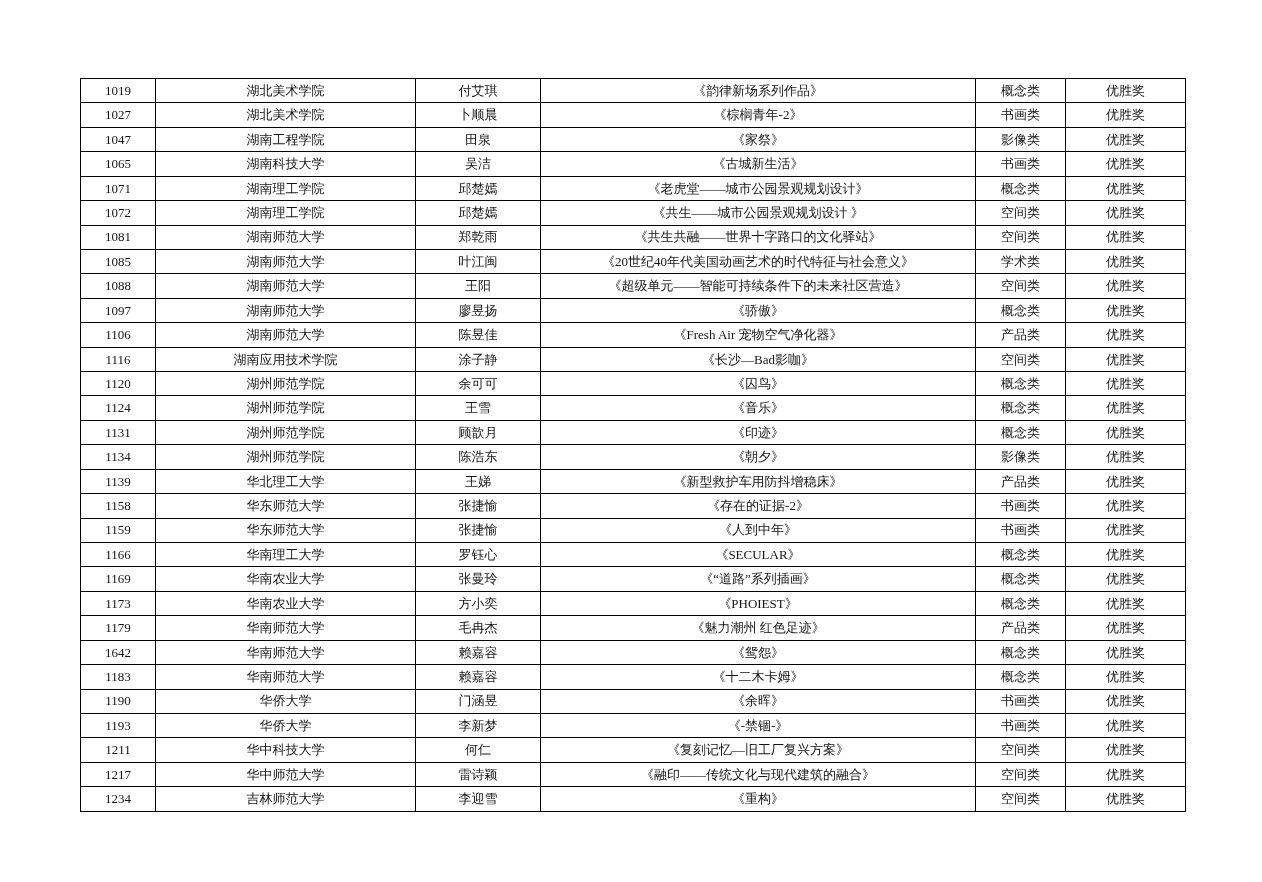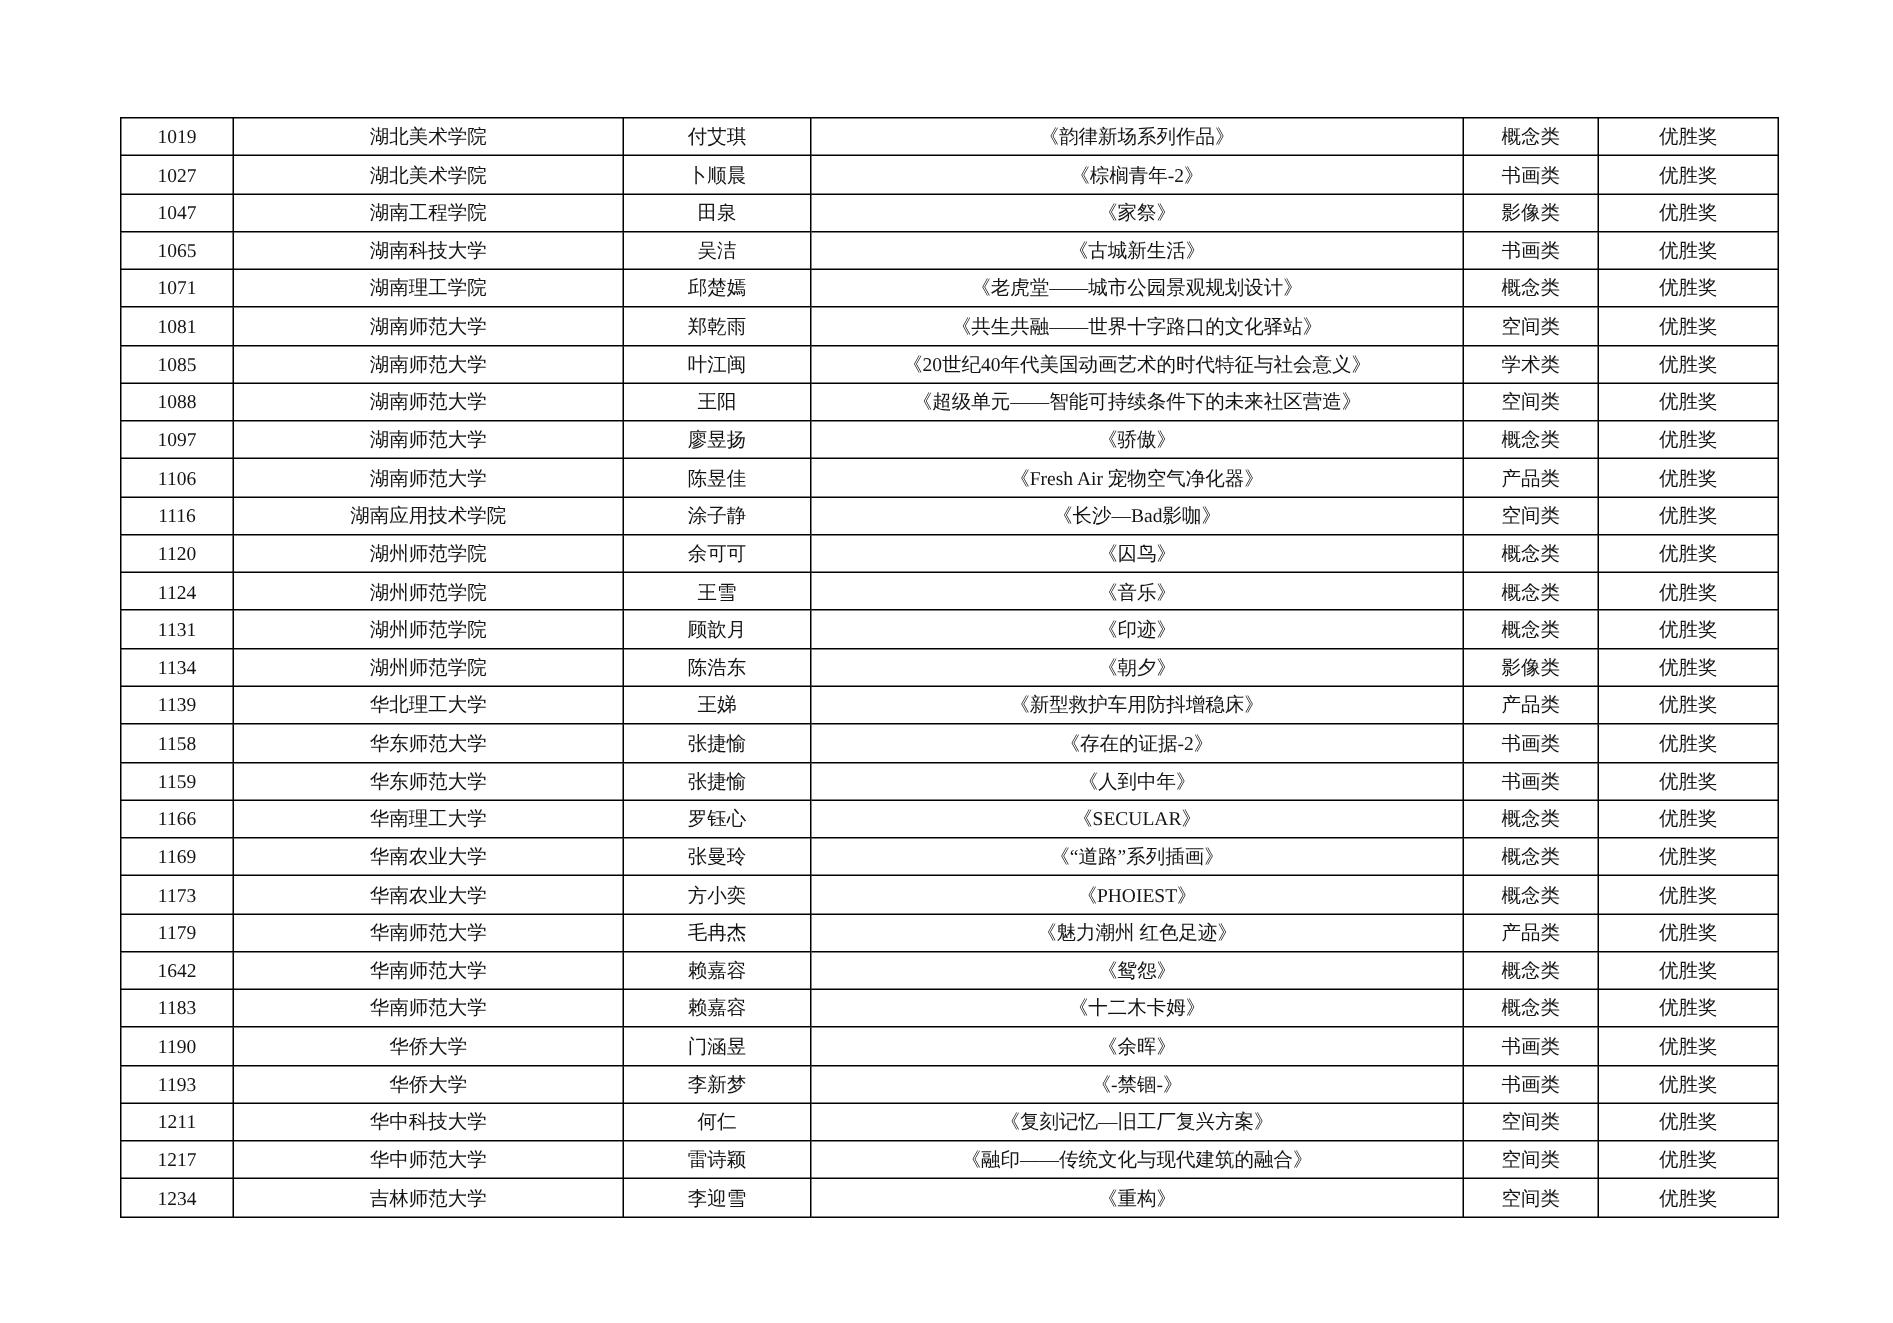--- a/index.html
+++ b/index.html
@@ -87,20 +87,28 @@
         </tr>
         <tr>
           <td>1071</td>
           <td>湖南理工学院</td>
           <td>邱楚嫣</td>
           <td>《老虎堂——城市公园景观规划设计》</td>
           <td>概念类</td>
           <td>优胜奖</td>
         </tr>
         <tr>
+          <td>1072</td>
+          <td>湖南理工学院</td>
+          <td>邱楚嫣</td>
+          <td>《共生——城市公园景观规划设计 》</td>
+          <td>空间类</td>
+          <td>优胜奖</td>
+        </tr>
+        <tr>
           <td>1081</td>
           <td>湖南师范大学</td>
           <td>郑乾雨</td>
           <td>《共生共融——世界十字路口的文化驿站》</td>
           <td>空间类</td>
           <td>优胜奖</td>
         </tr>
         <tr>
           <td>1085</td>
           <td>湖南师范大学</td>

